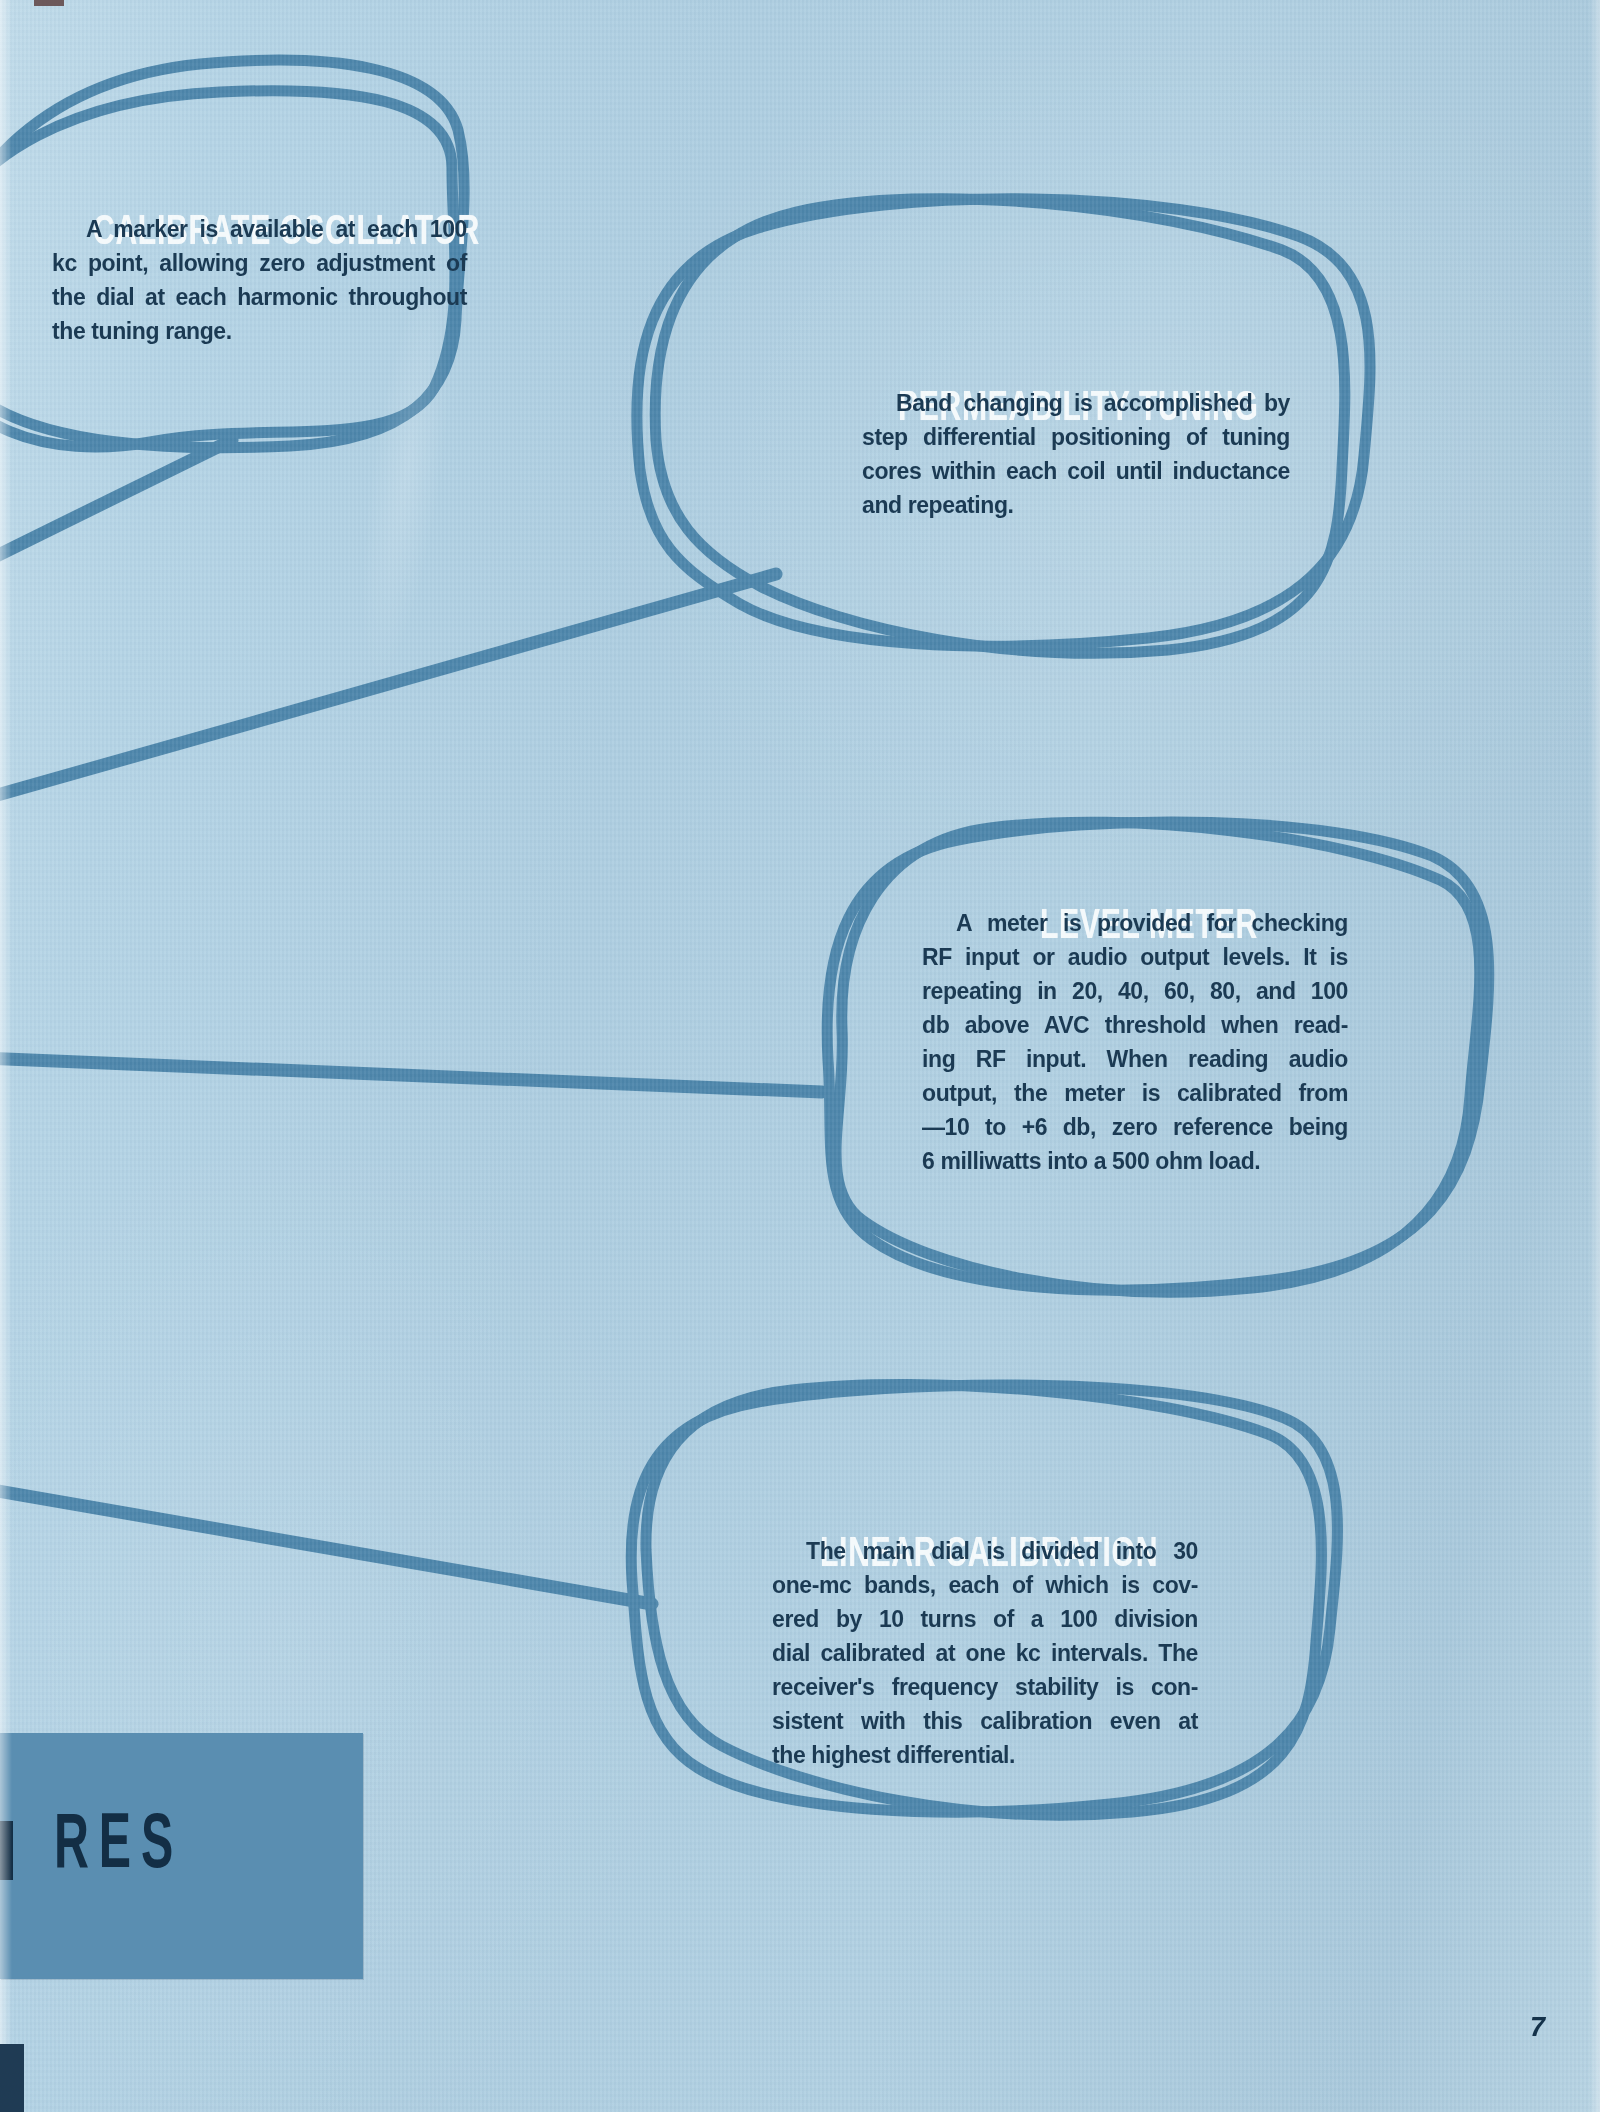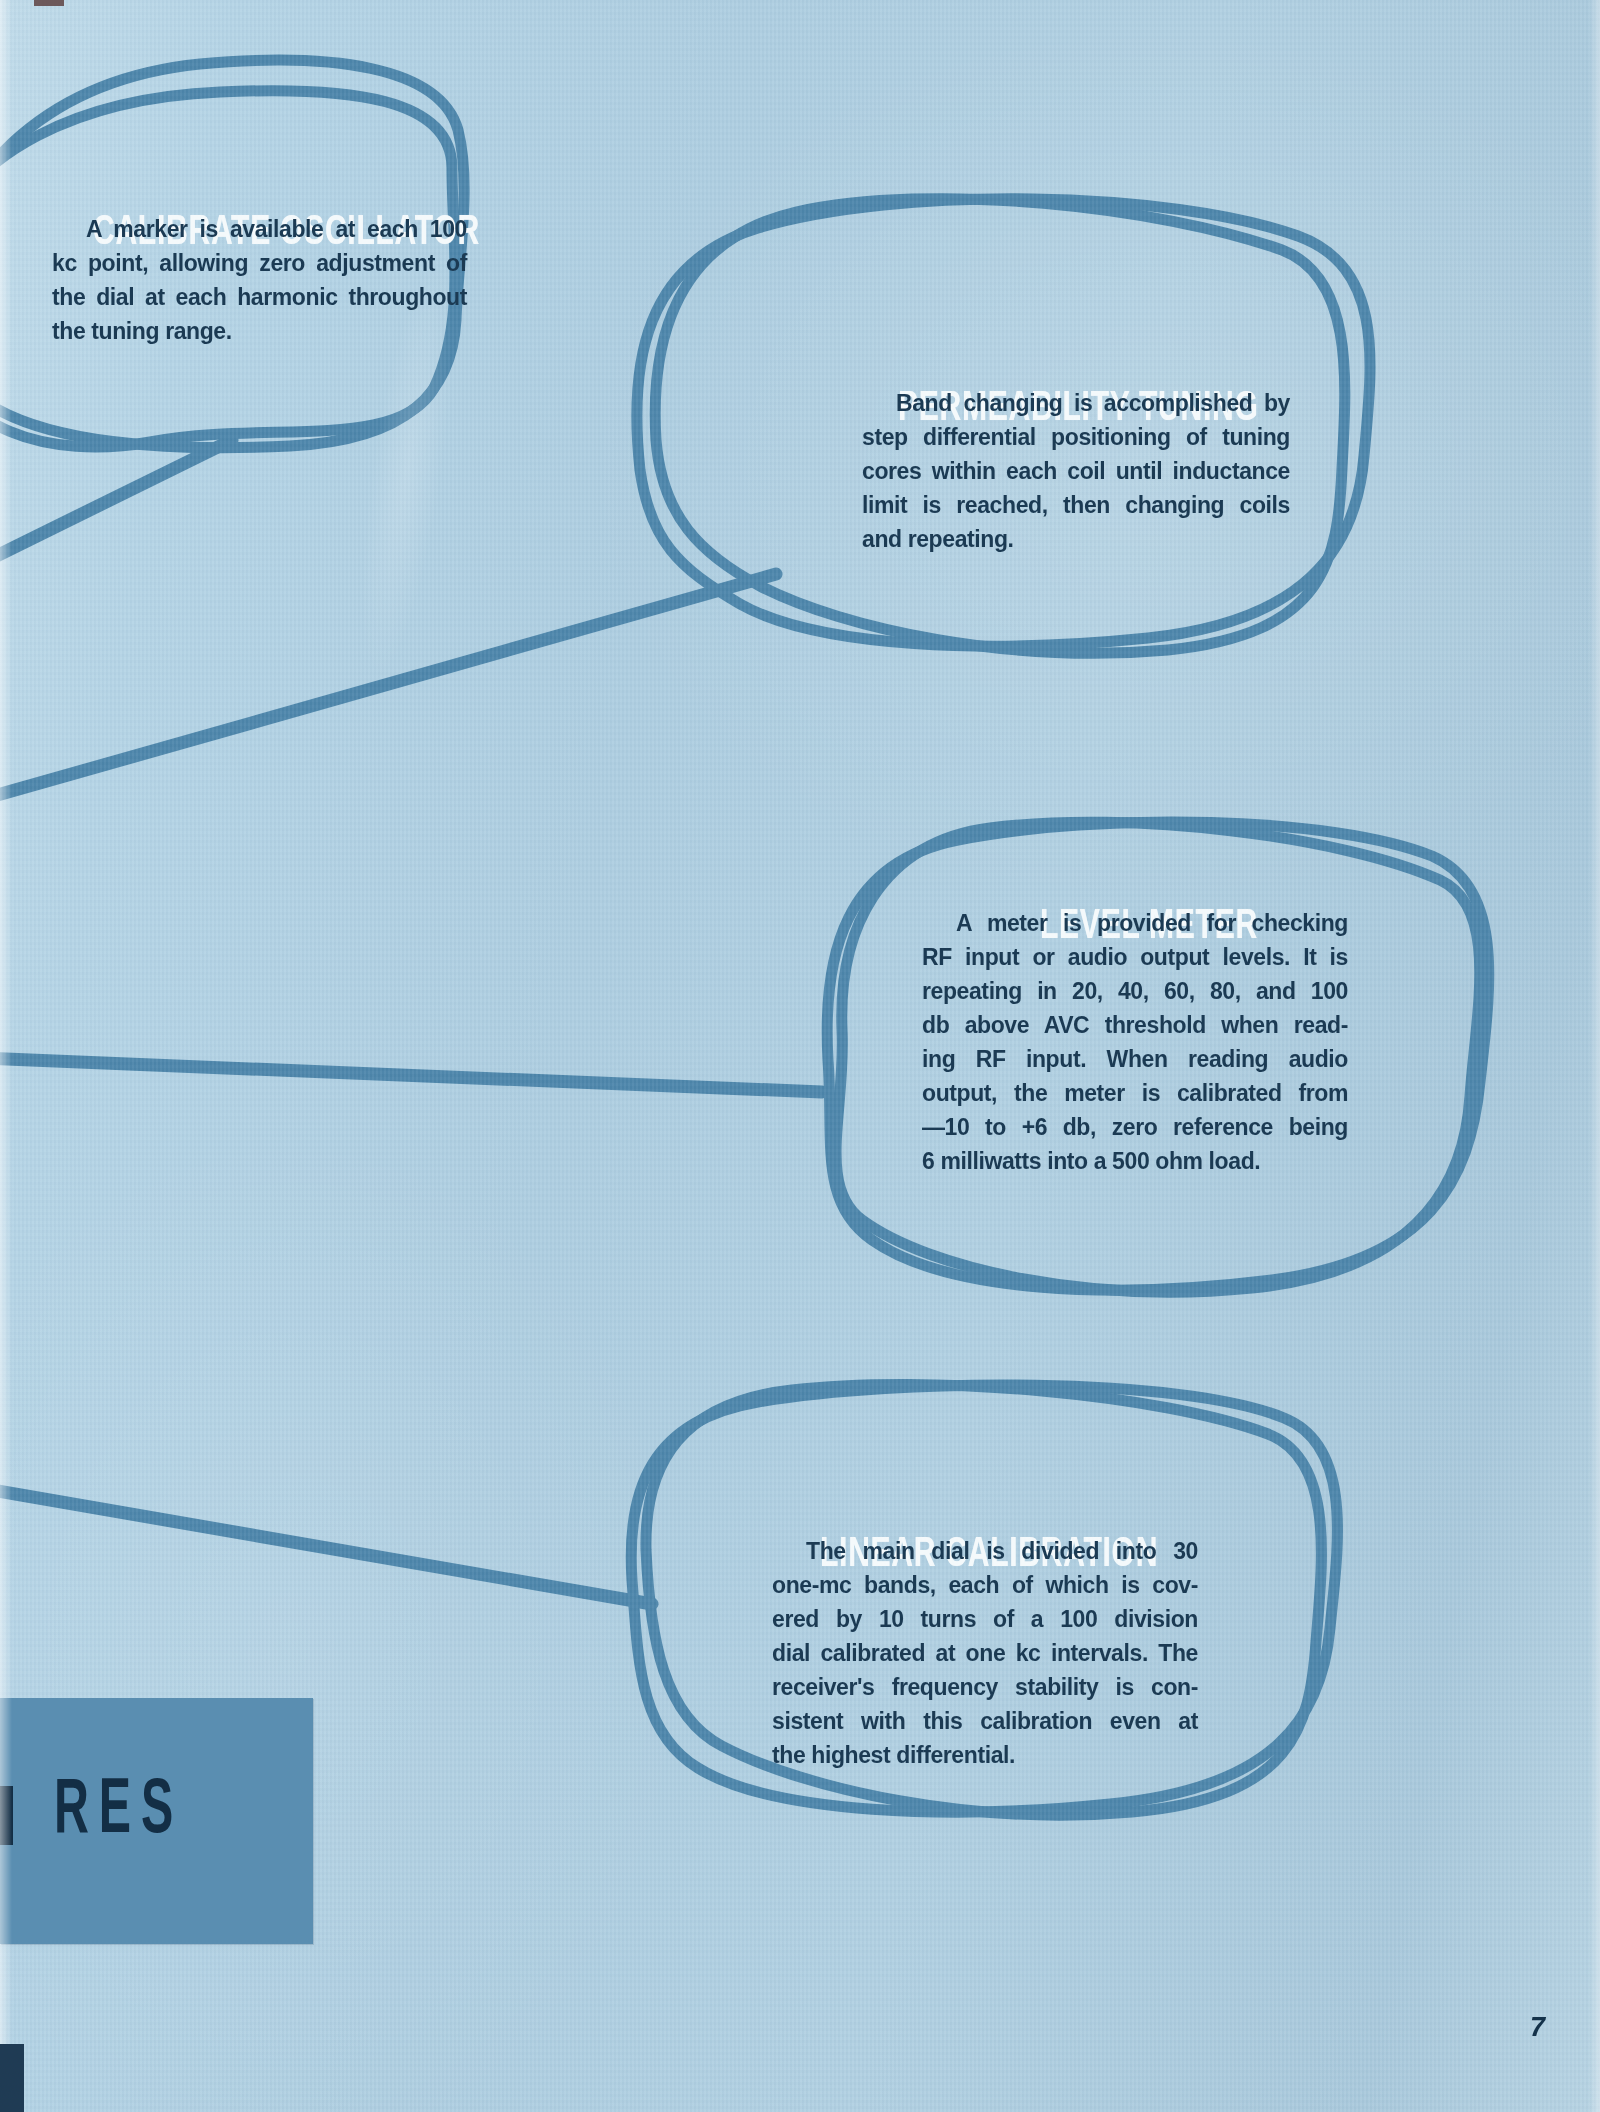--- a/index.html
+++ b/index.html
@@ -23,21 +23,21 @@
   .ink .lead{stroke-width:13;}
   .h{
     position:absolute;color:#f4f9fb;font-weight:700;font-size:43px;line-height:1;
     letter-spacing:1px;white-space:nowrap;transform:scaleX(0.70);transform-origin:0 0;
     text-shadow:0 0 1px rgba(255,255,255,0.6);
   }
   .cbody{position:absolute;color:#1b3a53;font-weight:700;font-size:23px;line-height:34px;letter-spacing:-0.4px;}
   .ln{text-align:justify;text-align-last:justify;}
   .ln.indent{padding-left:34px;}
   .ln.last{text-align-last:left;}
-  .banner{position:absolute;left:0;top:1698px;width:313px;height:246px;background:#5a8eb1;box-shadow:1px 1px 0 rgba(20,50,74,0.15);}
+  .banner{position:absolute;left:0;top:1733px;width:363px;height:246px;background:#5a8eb1;box-shadow:1px 1px 0 rgba(20,50,74,0.15);}
   .banner-text{
     position:absolute;left:54px;top:68px;font-size:78px;line-height:78px;font-weight:700;
     color:#132e45;letter-spacing:16px;transform:scaleX(0.62);transform-origin:0 0;white-space:nowrap;
   }
   .banner-cut{position:absolute;left:0;top:88px;width:13px;height:59px;background:#132e45;}
   .pageno{position:absolute;left:1530px;top:2012px;font-size:27px;font-weight:700;font-style:italic;color:#14324a;}
   .edge-left{position:absolute;left:0;top:0;width:12px;height:100%;background:linear-gradient(90deg,rgba(255,255,255,0.5),rgba(255,255,255,0));}
   .edge-right{position:absolute;right:0;top:0;width:11px;height:100%;background:linear-gradient(270deg,rgba(255,255,255,0.35),rgba(255,255,255,0));}
   .corner-dark{position:absolute;left:0;top:2044px;width:24px;height:68px;background:#1f3b54;}
   .top-sliver{position:absolute;left:34px;top:0;width:30px;height:6px;background:#5e4242;opacity:0.85;}
@@ -81,21 +81,20 @@
       <div class="ln last">the tuning range.</div>
     </div>
   </section>
 
   <section>
     <h2 class="h" style="left:898px;top:348px;">PERMEABILITY TUNING</h2>
     <div class="cbody" style="left:862px;top:386px;width:428px;">
       <div class="ln indent">Band changing is accomplished by</div>
       <div class="ln">step differential positioning of tuning</div>
       <div class="ln">cores within each coil until inductance</div>
-      <div class="ln">limit is reached, then changing coils</div>
       <div class="ln last">and repeating.</div>
     </div>
   </section>
 
   <section>
     <h2 class="h" style="left:1040px;top:866px;">LEVEL METER</h2>
     <div class="cbody" style="left:922px;top:906px;width:426px;">
       <div class="ln indent">A meter is provided for checking</div>
       <div class="ln">RF input or audio output levels. It is</div>
       <div class="ln">repeating in 20, 40, 60, 80, and 100</div>

